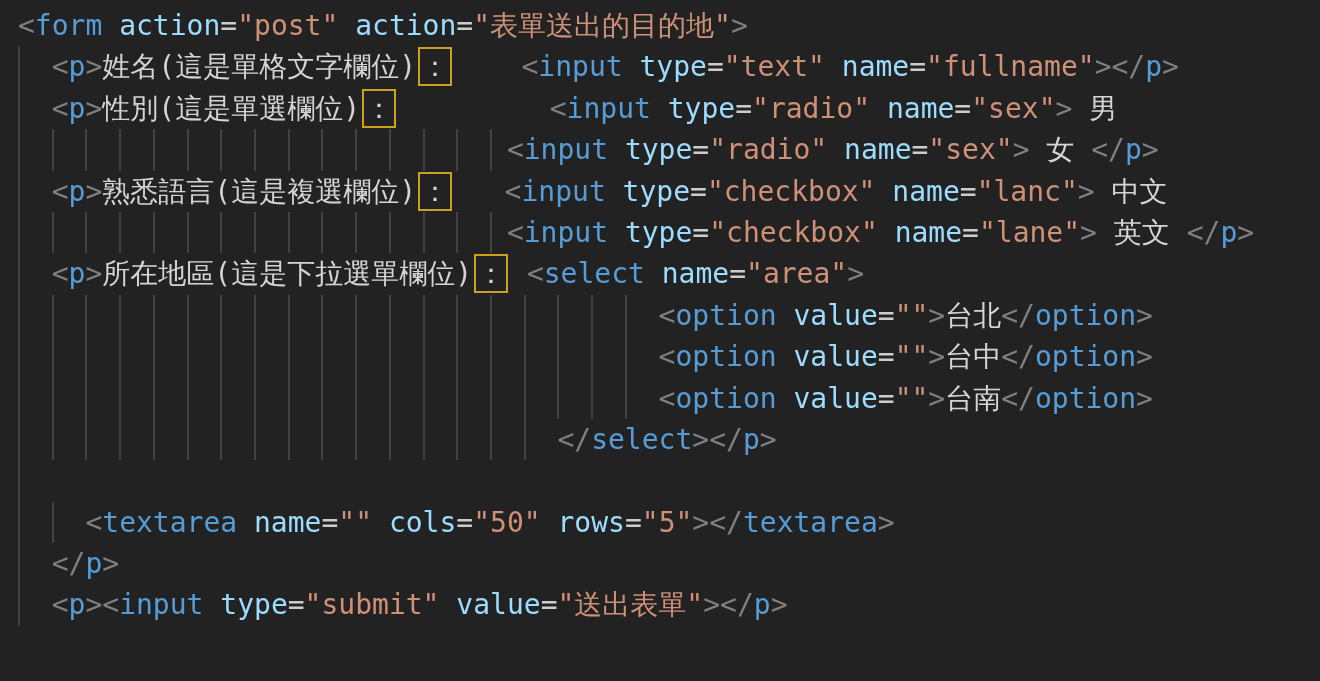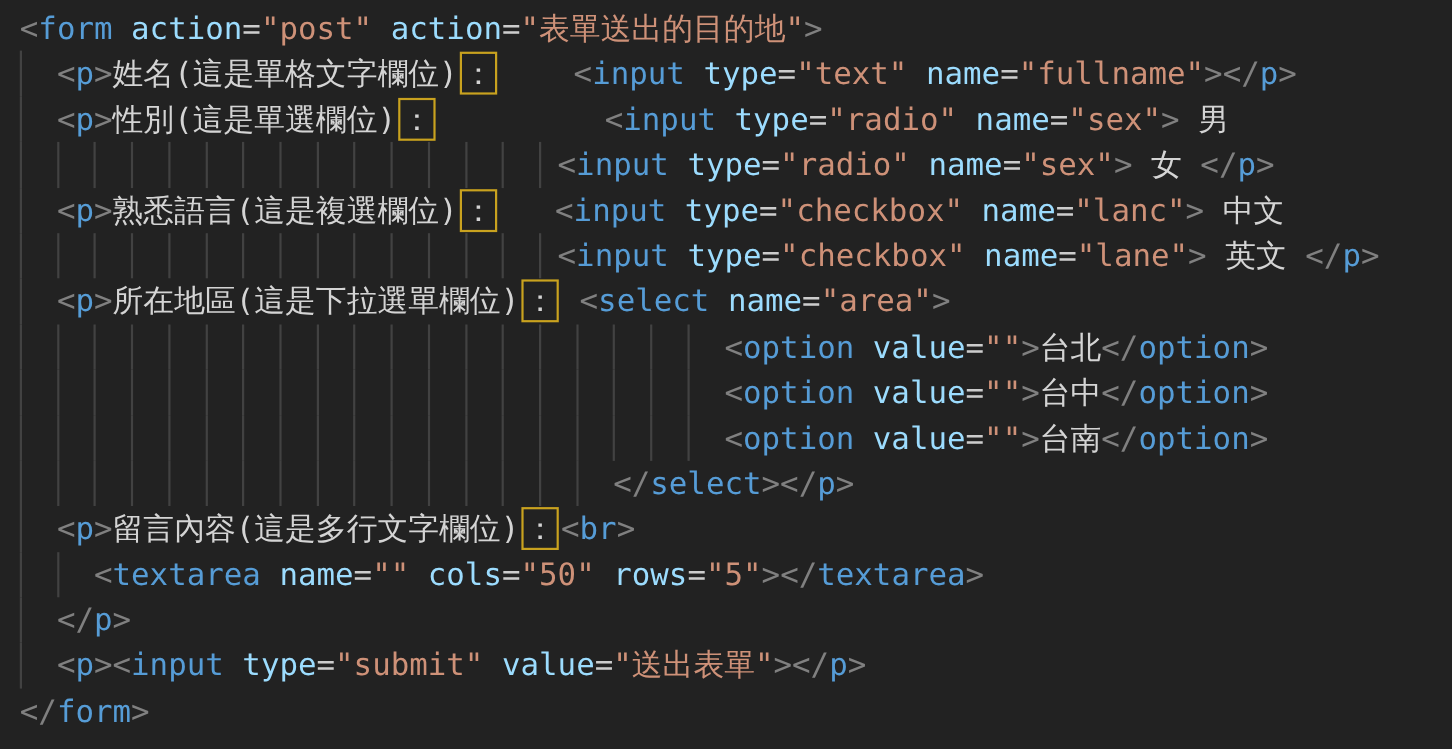--- a/index.html
+++ b/index.html
@@ -57,18 +57,17 @@
     <div class="line"><i class="guide" style="left: calc(0ch + 18px);"></i><span>  <span class="tk-pun">&lt;</span><span class="tk-tag">p</span><span class="tk-pun">&gt;</span><span class="tk-txt">姓名(這是單格文字欄位)</span><span class="tk-box">：</span><span class="tk-t">    </span><span class="tk-pun">&lt;</span><span class="tk-tag">input</span><span class="tk-t"> </span><span class="tk-attr">type</span><span class="tk-eq">=</span><span class="tk-str">"text"</span><span class="tk-t"> </span><span class="tk-attr">name</span><span class="tk-eq">=</span><span class="tk-str">"fullname"</span><span class="tk-pun">&gt;&lt;/</span><span class="tk-tag">p</span><span class="tk-pun">&gt;</span></span></div>
     <div class="line"><i class="guide" style="left: calc(0ch + 18px);"></i><span>  <span class="tk-pun">&lt;</span><span class="tk-tag">p</span><span class="tk-pun">&gt;</span><span class="tk-txt">性別(這是單選欄位)</span><span class="tk-box">：</span><span class="tk-t">         </span><span class="tk-pun">&lt;</span><span class="tk-tag">input</span><span class="tk-t"> </span><span class="tk-attr">type</span><span class="tk-eq">=</span><span class="tk-str">"radio"</span><span class="tk-t"> </span><span class="tk-attr">name</span><span class="tk-eq">=</span><span class="tk-str">"sex"</span><span class="tk-pun">&gt;</span><span class="tk-txt"> 男</span></span></div>
     <div class="line"><i class="guide" style="left: calc(0ch + 18px);"></i><i class="guide" style="left: calc(2ch + 18px);"></i><i class="guide" style="left: calc(4ch + 18px);"></i><i class="guide" style="left: calc(6ch + 18px);"></i><i class="guide" style="left: calc(8ch + 18px);"></i><i class="guide" style="left: calc(10ch + 18px);"></i><i class="guide" style="left: calc(12ch + 18px);"></i><i class="guide" style="left: calc(14ch + 18px);"></i><i class="guide" style="left: calc(16ch + 18px);"></i><i class="guide" style="left: calc(18ch + 18px);"></i><i class="guide" style="left: calc(20ch + 18px);"></i><i class="guide" style="left: calc(22ch + 18px);"></i><i class="guide" style="left: calc(24ch + 18px);"></i><i class="guide" style="left: calc(26ch + 18px);"></i><i class="guide" style="left: calc(28ch + 18px);"></i><span>                             <span class="tk-pun">&lt;</span><span class="tk-tag">input</span><span class="tk-t"> </span><span class="tk-attr">type</span><span class="tk-eq">=</span><span class="tk-str">"radio"</span><span class="tk-t"> </span><span class="tk-attr">name</span><span class="tk-eq">=</span><span class="tk-str">"sex"</span><span class="tk-pun">&gt;</span><span class="tk-txt"> 女 </span><span class="tk-pun">&lt;/</span><span class="tk-tag">p</span><span class="tk-pun">&gt;</span></span></div>
     <div class="line"><i class="guide" style="left: calc(0ch + 18px);"></i><span>  <span class="tk-pun">&lt;</span><span class="tk-tag">p</span><span class="tk-pun">&gt;</span><span class="tk-txt">熟悉語言(這是複選欄位)</span><span class="tk-box">：</span><span class="tk-t">   </span><span class="tk-pun">&lt;</span><span class="tk-tag">input</span><span class="tk-t"> </span><span class="tk-attr">type</span><span class="tk-eq">=</span><span class="tk-str">"checkbox"</span><span class="tk-t"> </span><span class="tk-attr">name</span><span class="tk-eq">=</span><span class="tk-str">"lanc"</span><span class="tk-pun">&gt;</span><span class="tk-txt"> 中文</span></span></div>
     <div class="line"><i class="guide" style="left: calc(0ch + 18px);"></i><i class="guide" style="left: calc(2ch + 18px);"></i><i class="guide" style="left: calc(4ch + 18px);"></i><i class="guide" style="left: calc(6ch + 18px);"></i><i class="guide" style="left: calc(8ch + 18px);"></i><i class="guide" style="left: calc(10ch + 18px);"></i><i class="guide" style="left: calc(12ch + 18px);"></i><i class="guide" style="left: calc(14ch + 18px);"></i><i class="guide" style="left: calc(16ch + 18px);"></i><i class="guide" style="left: calc(18ch + 18px);"></i><i class="guide" style="left: calc(20ch + 18px);"></i><i class="guide" style="left: calc(22ch + 18px);"></i><i class="guide" style="left: calc(24ch + 18px);"></i><i class="guide" style="left: calc(26ch + 18px);"></i><i class="guide" style="left: calc(28ch + 18px);"></i><span>                             <span class="tk-pun">&lt;</span><span class="tk-tag">input</span><span class="tk-t"> </span><span class="tk-attr">type</span><span class="tk-eq">=</span><span class="tk-str">"checkbox"</span><span class="tk-t"> </span><span class="tk-attr">name</span><span class="tk-eq">=</span><span class="tk-str">"lane"</span><span class="tk-pun">&gt;</span><span class="tk-txt"> 英文 </span><span class="tk-pun">&lt;/</span><span class="tk-tag">p</span><span class="tk-pun">&gt;</span></span></div>
     <div class="line"><i class="guide" style="left: calc(0ch + 18px);"></i><span>  <span class="tk-pun">&lt;</span><span class="tk-tag">p</span><span class="tk-pun">&gt;</span><span class="tk-txt">所在地區(這是下拉選單欄位)</span><span class="tk-box">：</span><span class="tk-t"> </span><span class="tk-pun">&lt;</span><span class="tk-tag">select</span><span class="tk-t"> </span><span class="tk-attr">name</span><span class="tk-eq">=</span><span class="tk-str">"area"</span><span class="tk-pun">&gt;</span></span></div>
     <div class="line"><i class="guide" style="left: calc(0ch + 18px);"></i><i class="guide" style="left: calc(2ch + 18px);"></i><i class="guide" style="left: calc(4ch + 18px);"></i><i class="guide" style="left: calc(6ch + 18px);"></i><i class="guide" style="left: calc(8ch + 18px);"></i><i class="guide" style="left: calc(10ch + 18px);"></i><i class="guide" style="left: calc(12ch + 18px);"></i><i class="guide" style="left: calc(14ch + 18px);"></i><i class="guide" style="left: calc(16ch + 18px);"></i><i class="guide" style="left: calc(18ch + 18px);"></i><i class="guide" style="left: calc(20ch + 18px);"></i><i class="guide" style="left: calc(22ch + 18px);"></i><i class="guide" style="left: calc(24ch + 18px);"></i><i class="guide" style="left: calc(26ch + 18px);"></i><i class="guide" style="left: calc(28ch + 18px);"></i><i class="guide" style="left: calc(30ch + 18px);"></i><i class="guide" style="left: calc(32ch + 18px);"></i><i class="guide" style="left: calc(34ch + 18px);"></i><i class="guide" style="left: calc(36ch + 18px);"></i><span>                                      <span class="tk-pun">&lt;</span><span class="tk-tag">option</span><span class="tk-t"> </span><span class="tk-attr">value</span><span class="tk-eq">=</span><span class="tk-str">""</span><span class="tk-pun">&gt;</span><span class="tk-txt">台北</span><span class="tk-pun">&lt;/</span><span class="tk-tag">option</span><span class="tk-pun">&gt;</span></span></div>
     <div class="line"><i class="guide" style="left: calc(0ch + 18px);"></i><i class="guide" style="left: calc(2ch + 18px);"></i><i class="guide" style="left: calc(4ch + 18px);"></i><i class="guide" style="left: calc(6ch + 18px);"></i><i class="guide" style="left: calc(8ch + 18px);"></i><i class="guide" style="left: calc(10ch + 18px);"></i><i class="guide" style="left: calc(12ch + 18px);"></i><i class="guide" style="left: calc(14ch + 18px);"></i><i class="guide" style="left: calc(16ch + 18px);"></i><i class="guide" style="left: calc(18ch + 18px);"></i><i class="guide" style="left: calc(20ch + 18px);"></i><i class="guide" style="left: calc(22ch + 18px);"></i><i class="guide" style="left: calc(24ch + 18px);"></i><i class="guide" style="left: calc(26ch + 18px);"></i><i class="guide" style="left: calc(28ch + 18px);"></i><i class="guide" style="left: calc(30ch + 18px);"></i><i class="guide" style="left: calc(32ch + 18px);"></i><i class="guide" style="left: calc(34ch + 18px);"></i><i class="guide" style="left: calc(36ch + 18px);"></i><span>                                      <span class="tk-pun">&lt;</span><span class="tk-tag">option</span><span class="tk-t"> </span><span class="tk-attr">value</span><span class="tk-eq">=</span><span class="tk-str">""</span><span class="tk-pun">&gt;</span><span class="tk-txt">台中</span><span class="tk-pun">&lt;/</span><span class="tk-tag">option</span><span class="tk-pun">&gt;</span></span></div>
     <div class="line"><i class="guide" style="left: calc(0ch + 18px);"></i><i class="guide" style="left: calc(2ch + 18px);"></i><i class="guide" style="left: calc(4ch + 18px);"></i><i class="guide" style="left: calc(6ch + 18px);"></i><i class="guide" style="left: calc(8ch + 18px);"></i><i class="guide" style="left: calc(10ch + 18px);"></i><i class="guide" style="left: calc(12ch + 18px);"></i><i class="guide" style="left: calc(14ch + 18px);"></i><i class="guide" style="left: calc(16ch + 18px);"></i><i class="guide" style="left: calc(18ch + 18px);"></i><i class="guide" style="left: calc(20ch + 18px);"></i><i class="guide" style="left: calc(22ch + 18px);"></i><i class="guide" style="left: calc(24ch + 18px);"></i><i class="guide" style="left: calc(26ch + 18px);"></i><i class="guide" style="left: calc(28ch + 18px);"></i><i class="guide" style="left: calc(30ch + 18px);"></i><i class="guide" style="left: calc(32ch + 18px);"></i><i class="guide" style="left: calc(34ch + 18px);"></i><i class="guide" style="left: calc(36ch + 18px);"></i><span>                                      <span class="tk-pun">&lt;</span><span class="tk-tag">option</span><span class="tk-t"> </span><span class="tk-attr">value</span><span class="tk-eq">=</span><span class="tk-str">""</span><span class="tk-pun">&gt;</span><span class="tk-txt">台南</span><span class="tk-pun">&lt;/</span><span class="tk-tag">option</span><span class="tk-pun">&gt;</span></span></div>
     <div class="line"><i class="guide" style="left: calc(0ch + 18px);"></i><i class="guide" style="left: calc(2ch + 18px);"></i><i class="guide" style="left: calc(4ch + 18px);"></i><i class="guide" style="left: calc(6ch + 18px);"></i><i class="guide" style="left: calc(8ch + 18px);"></i><i class="guide" style="left: calc(10ch + 18px);"></i><i class="guide" style="left: calc(12ch + 18px);"></i><i class="guide" style="left: calc(14ch + 18px);"></i><i class="guide" style="left: calc(16ch + 18px);"></i><i class="guide" style="left: calc(18ch + 18px);"></i><i class="guide" style="left: calc(20ch + 18px);"></i><i class="guide" style="left: calc(22ch + 18px);"></i><i class="guide" style="left: calc(24ch + 18px);"></i><i class="guide" style="left: calc(26ch + 18px);"></i><i class="guide" style="left: calc(28ch + 18px);"></i><i class="guide" style="left: calc(30ch + 18px);"></i><span>                                <span class="tk-pun">&lt;/</span><span class="tk-tag">select</span><span class="tk-pun">&gt;&lt;/</span><span class="tk-tag">p</span><span class="tk-pun">&gt;</span></span></div>
-    <div class="line"><i class="guide" style="left: calc(0ch + 18px);"></i><span>  <span class="tk-pun">&lt;</span><span class="tk-tag">p</span><span class="tk-pun">&gt;</span><span class="tk-txt">留言內容(這是多行文字欄位)</span><span class="tk-box">：</span><span class="tk-pun">&lt;</span><span class="tk-tag">br</span><span class="tk-pun">&gt;</span></span></div>
+    <div class="line"><i class="guide" style="left: calc(0ch + 18px);"></i></div>
     <div class="line"><i class="guide" style="left: calc(0ch + 18px);"></i><i class="guide" style="left: calc(2ch + 18px);"></i><span>    <span class="tk-pun">&lt;</span><span class="tk-tag">textarea</span><span class="tk-t"> </span><span class="tk-attr">name</span><span class="tk-eq">=</span><span class="tk-str">""</span><span class="tk-t"> </span><span class="tk-attr">cols</span><span class="tk-eq">=</span><span class="tk-str">"50"</span><span class="tk-t"> </span><span class="tk-attr">rows</span><span class="tk-eq">=</span><span class="tk-str">"5"</span><span class="tk-pun">&gt;&lt;/</span><span class="tk-tag">textarea</span><span class="tk-pun">&gt;</span></span></div>
     <div class="line"><i class="guide" style="left: calc(0ch + 18px);"></i><span>  <span class="tk-pun">&lt;/</span><span class="tk-tag">p</span><span class="tk-pun">&gt;</span></span></div>
     <div class="line"><i class="guide" style="left: calc(0ch + 18px);"></i><span>  <span class="tk-pun">&lt;</span><span class="tk-tag">p</span><span class="tk-pun">&gt;&lt;</span><span class="tk-tag">input</span><span class="tk-t"> </span><span class="tk-attr">type</span><span class="tk-eq">=</span><span class="tk-str">"submit"</span><span class="tk-t"> </span><span class="tk-attr">value</span><span class="tk-eq">=</span><span class="tk-str">"送出表單"</span><span class="tk-pun">&gt;&lt;/</span><span class="tk-tag">p</span><span class="tk-pun">&gt;</span></span></div>
-    <div class="line"><span><span class="tk-pun">&lt;/</span><span class="tk-tag">form</span><span class="tk-pun">&gt;</span></span></div>
   </div>
 
 </body></html>

